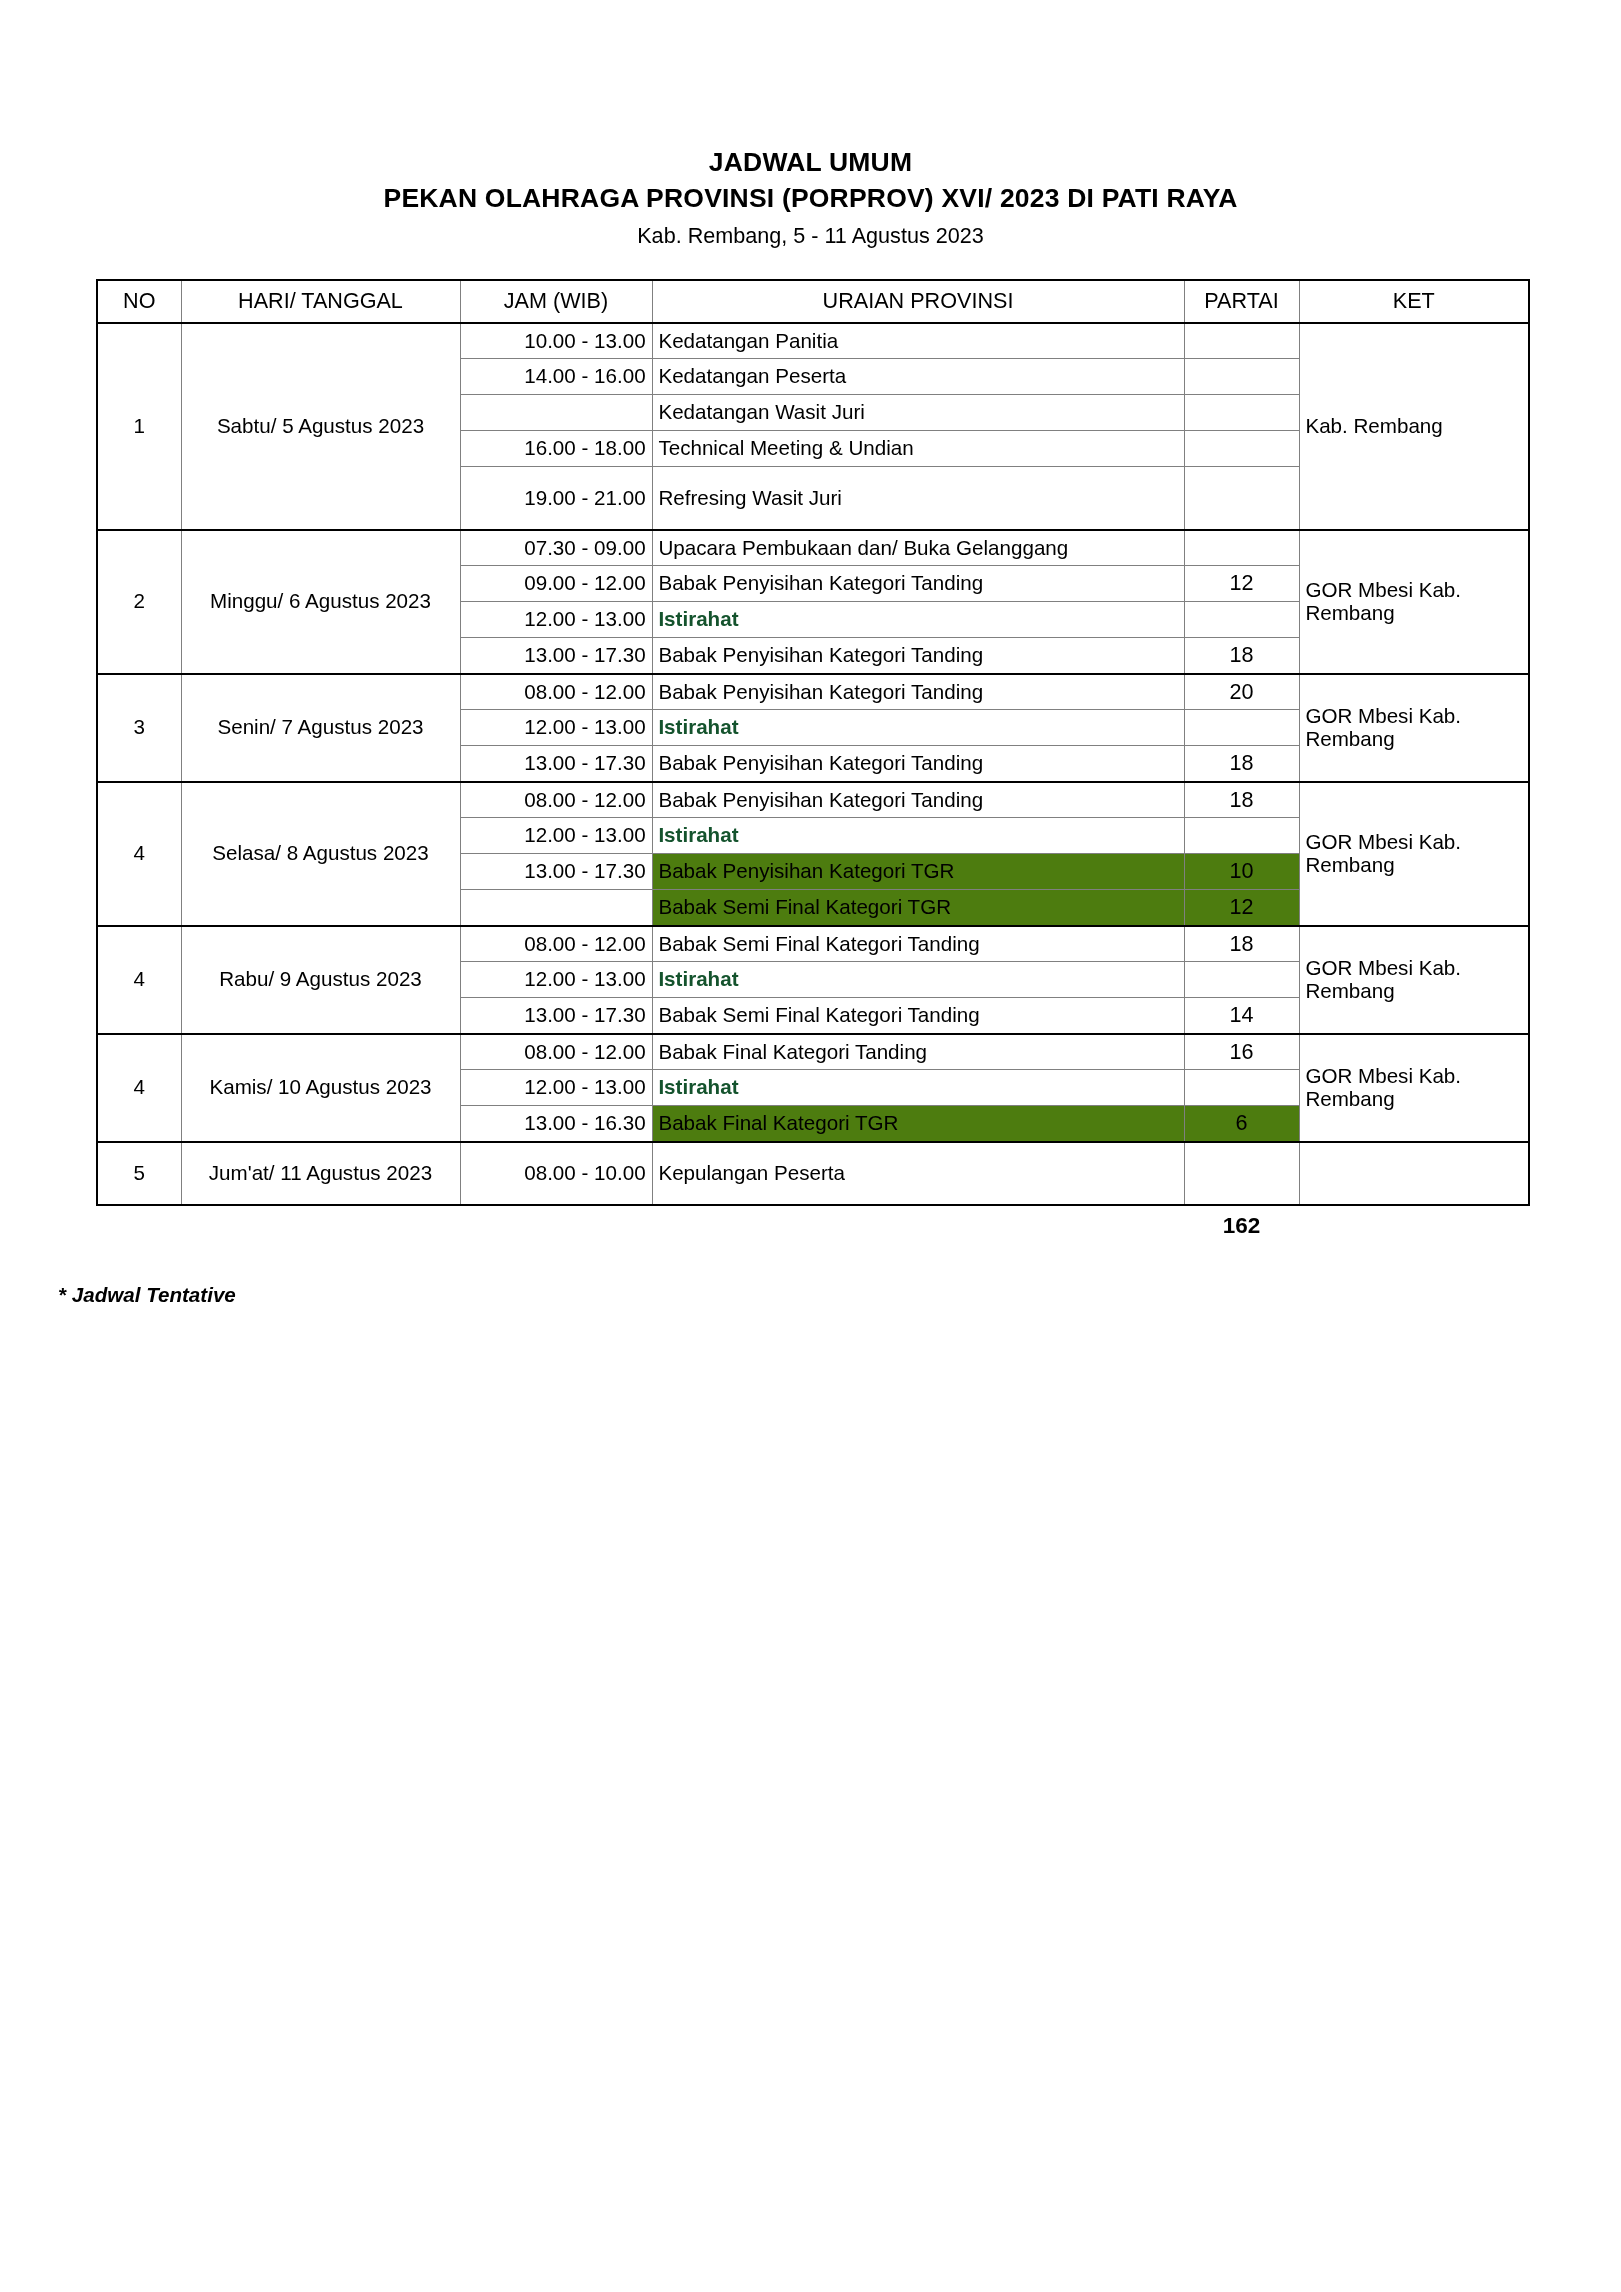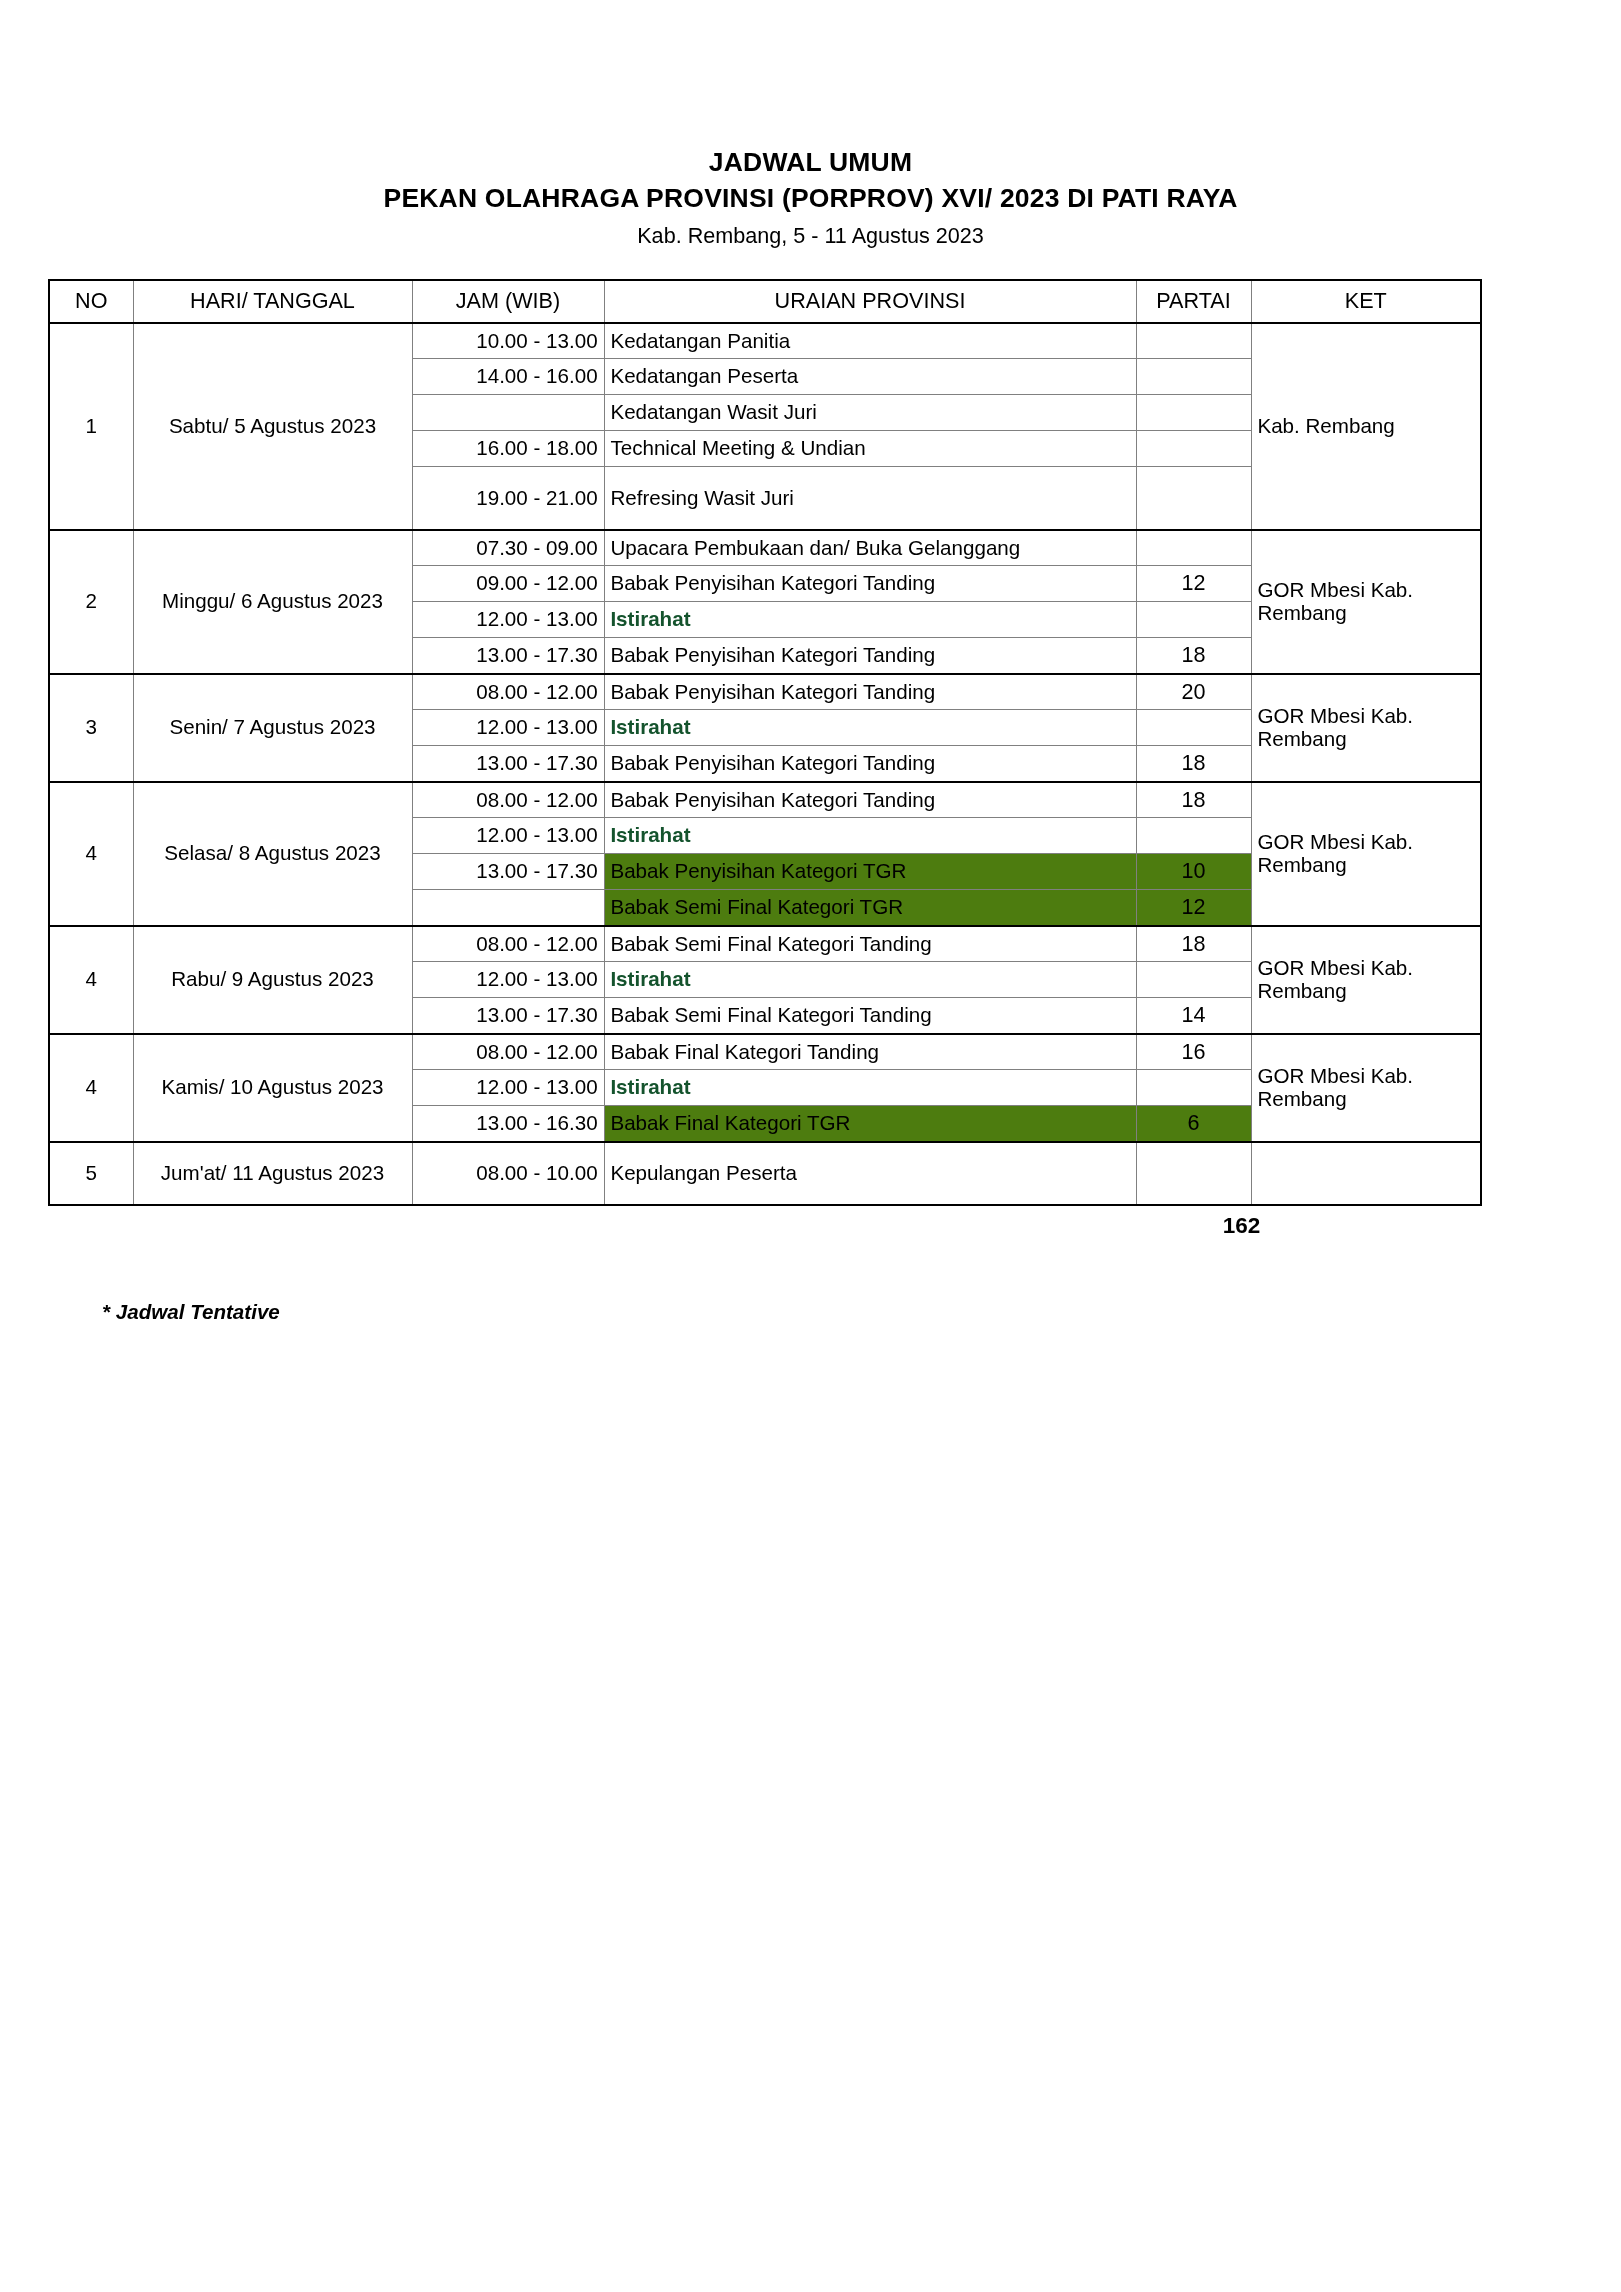--- a/index.html
+++ b/index.html
@@ -43,21 +43,21 @@
   .subtitle {
     font-size: 21.6px;
     font-weight: normal;
     line-height: 33px;
     margin-top: 2px;
   }
 
   
   .table-wrap {
     margin-top: 26.5px;
-    padding-left: 48px;
+    padding-left: 96px;
     padding-right: 92px;
   }
   table.schedule {
     width: 1433px;
     border-collapse: collapse;
     table-layout: fixed;
     font-size: 20.6px;
   }
   table.schedule col.c-no     { width: 84px; }
   table.schedule col.c-hari   { width: 279px; }
@@ -141,22 +141,22 @@
     left: 1088px;
     width: 115px;
     text-align: center;
     font-size: 22.5px;
     font-weight: bold;
     line-height: 29px;
   }
 
   
   .footnote {
-    margin-top: 60px;
-    padding-left: 102px;
+    margin-top: 43px;
+    padding-left: 58px;
     font-size: 20.6px;
     font-weight: bold;
     font-style: italic;
   }
 </style>
 </head>
 <body>
 
 <div class="page">
 

